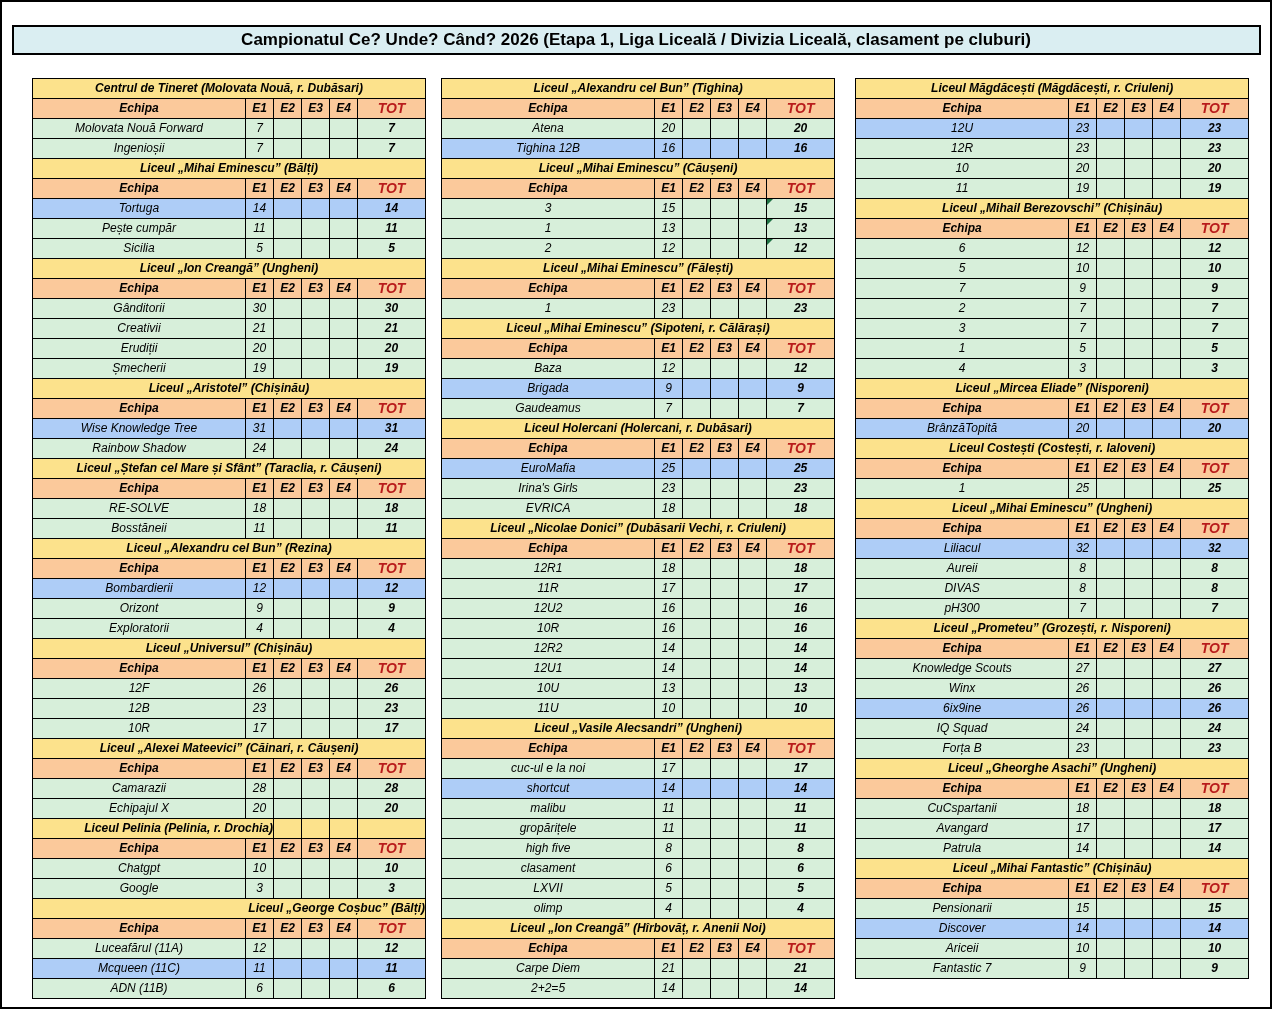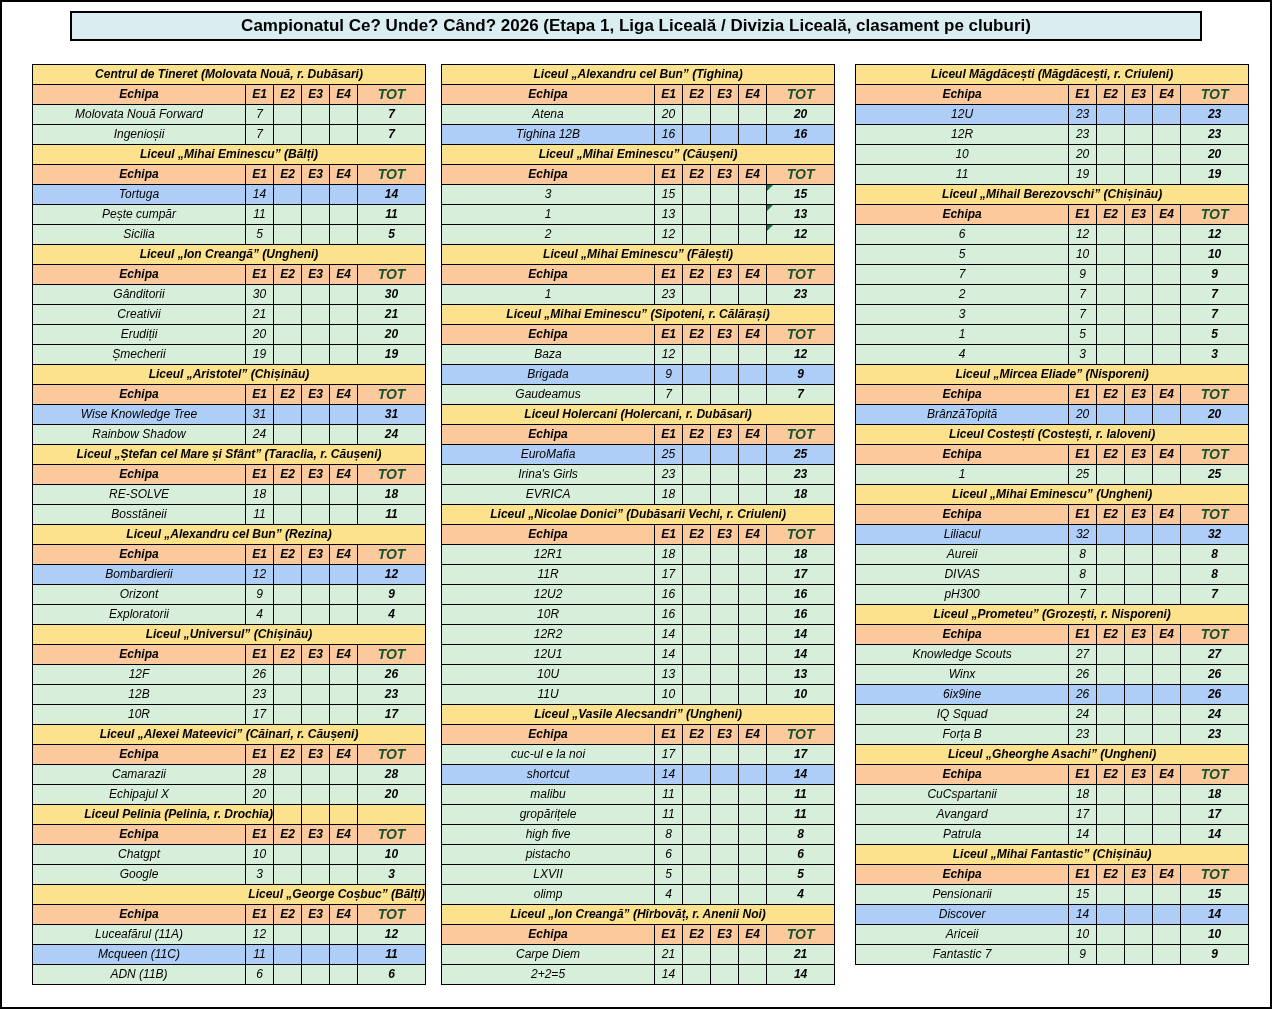--- a/index.html
+++ b/index.html
@@ -2,21 +2,21 @@
 <html><head>
 <meta charset="utf-8">
 <style>
   html,body{margin:0;padding:0;background:#ffffff;}
   body{font-family:"Liberation Sans", sans-serif;}
   .page{
     position:relative;width:1272px;height:1009px;box-sizing:border-box;
     border:2px solid #000;background:#fff;overflow:hidden;
   }
   .title-bar{
-    margin:9px auto 0;width:1132px;height:30px;box-sizing:border-box;
+    margin:23px auto 0;width:1249px;height:30px;box-sizing:border-box;
     background:#daeef2;border:2px solid #000;
     display:flex;align-items:center;justify-content:center;
     font-size:17px;font-weight:bold;color:#000;white-space:nowrap;
   }
   .tables{
     display:flex;align-items:flex-start;
     margin-top:23px;padding-left:30px;font-style:italic;
   }
   .tcol{flex:0 0 auto;}
   .tcol + .tcol{margin-left:15px;border-radius:17px;}
@@ -33,21 +33,21 @@
   td.club.spill{
     text-align:right;padding-left:2px;overflow:visible;text-indent:-14px;
   }
   td.club.spill.noindent{text-indent:0;}
   td.hdr{
     background:#fbc99b;font-weight:bold;font-size:14px;color:#7f3b00;
   }
   tr.team-row td{background:#d7efda;}
   tr.team-row.hl td{background:#aecdf7;}
   td.tot{font-weight:bold;font-size:13px;position:relative;}
-  td.hdr.tot{font-size:14px;color:#14532d;}
+  td.hdr.tot{font-size:14px;color:#b91c1c;}
   .corner-mark{
     position:absolute;top:0;left:0;width:0;height:0;
     border-top:6px solid #1f7244;border-right:6px solid transparent;
   }
 </style>
 </head>
 <body>
 
 <div class="page">
   <div class="title-bar">Campionatul Ce? Unde? Când? 2026 (Etapa 1, Liga Liceală / Divizia Liceală, clasament pe cluburi)</div>
@@ -670,21 +670,21 @@
             </tr>
             <tr class="team-row">
               <td class="name"><span>high five</span></td>
               <td class="sc"><span>8</span></td>
               <td class="sc"></td>
               <td class="sc"></td>
               <td class="sc"></td>
               <td class="tot"><span>8</span></td>
             </tr>
             <tr class="team-row">
-              <td class="name"><span>pistacho</span></td>
+              <td class="name"><span>clasament</span></td>
               <td class="sc"><span>6</span></td>
               <td class="sc"></td>
               <td class="sc"></td>
               <td class="sc"></td>
               <td class="tot"><span>6</span></td>
             </tr>
             <tr class="team-row">
               <td class="name"><span>LXVII</span></td>
               <td class="sc"><span>5</span></td>
               <td class="sc"></td>

